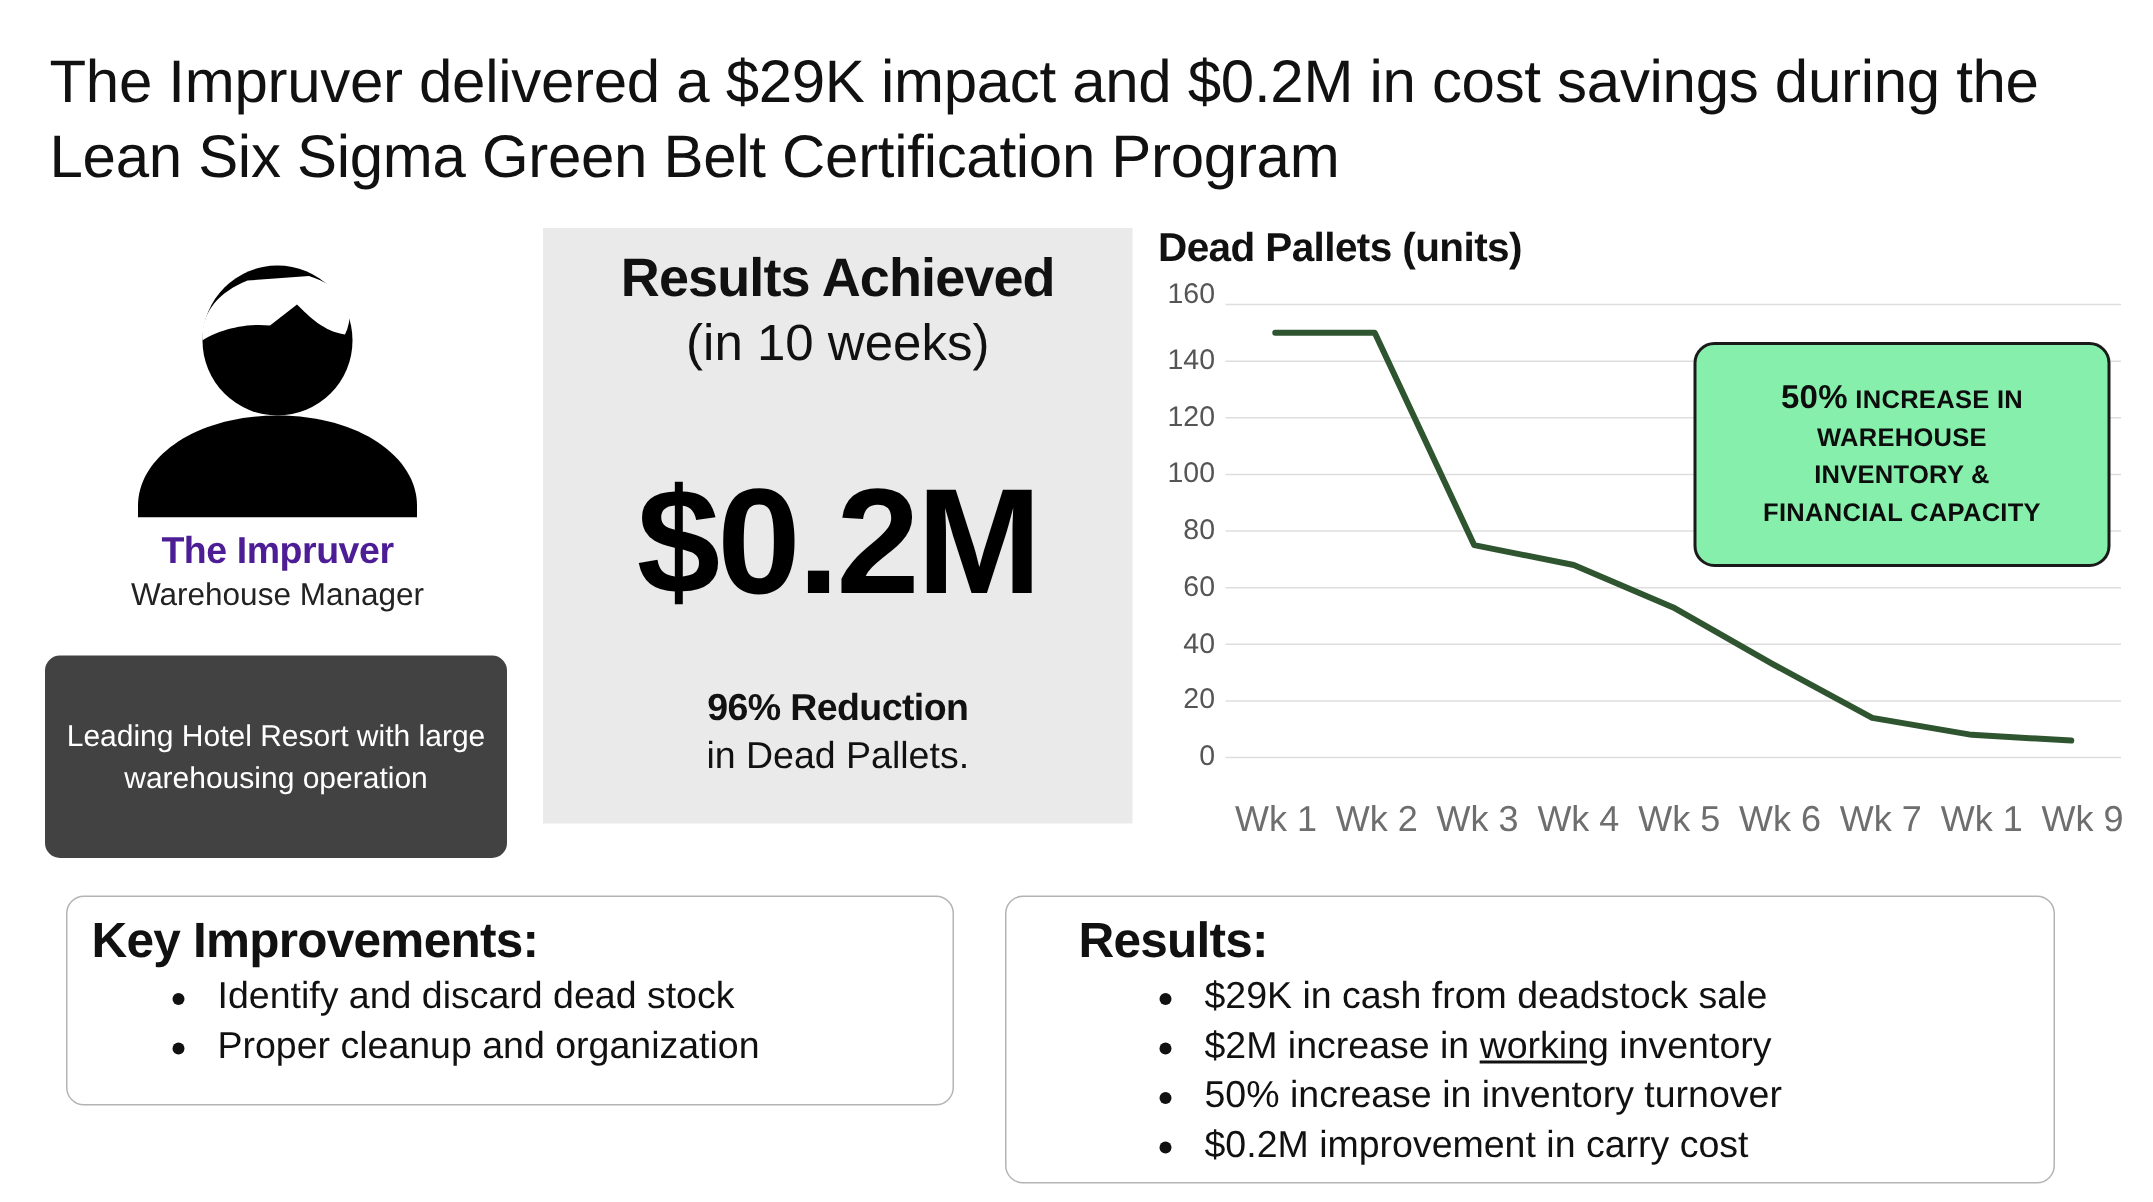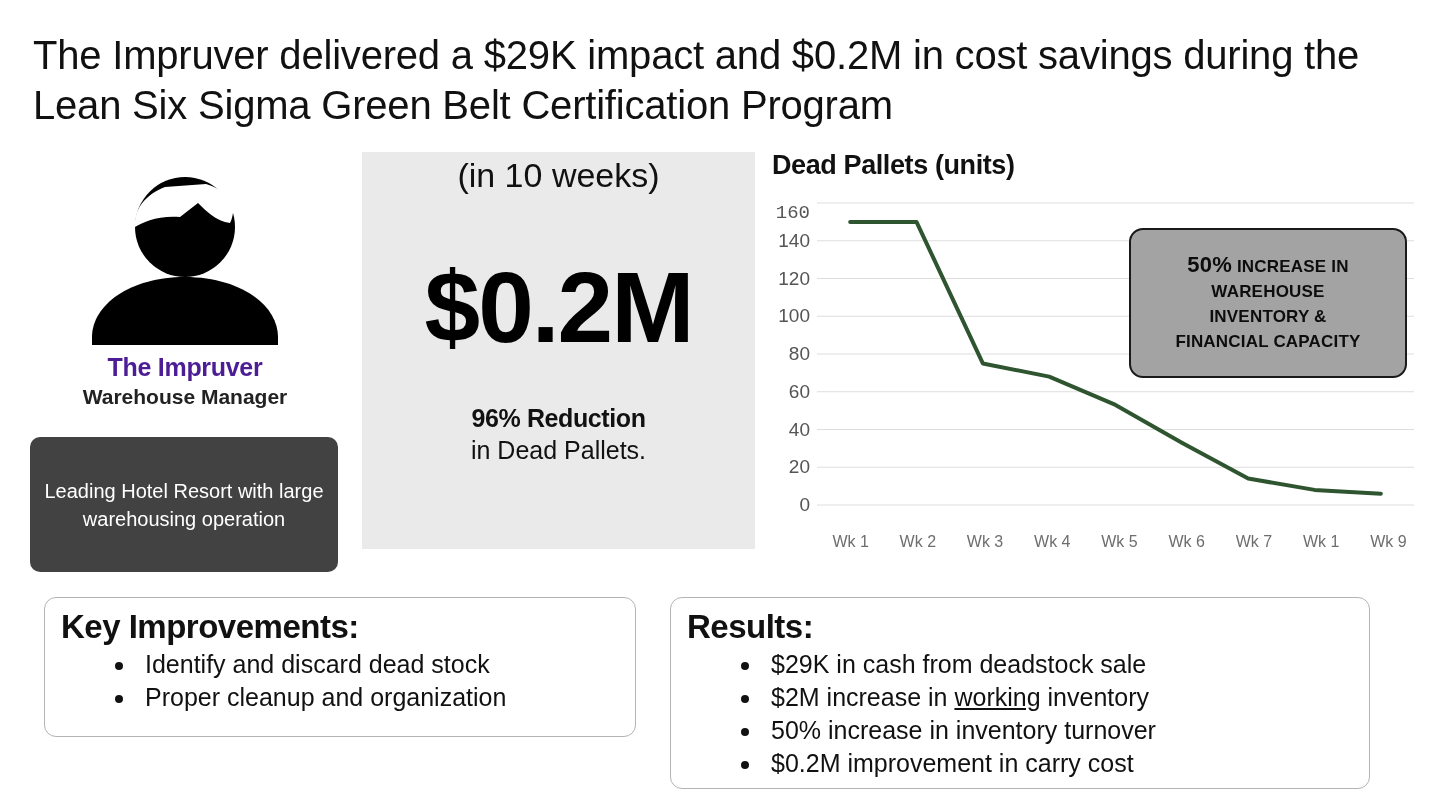--- a/index.html
+++ b/index.html
@@ -21,21 +21,21 @@
   }
 
   
   .persona{position:absolute;left:30px;top:165px;width:310px;}
   .avatar{width:310px;height:180px;display:block;}
   .persona-name{
     text-align:center;font-size:25px;font-weight:bold;color:#4c1d95;
     margin-top:8px;letter-spacing:-0.3px;
   }
   .persona-role{
-    text-align:center;font-size:21px;font-weight:700;color:#222;
+    text-align:center;font-size:21px;font-weight:400;color:#222;
     margin-top:3px;
   }
   .persona-box{
     position:absolute;left:30px;top:437px;width:308px;height:135px;
     background:#424242;border-radius:10px;
     display:flex;align-items:center;justify-content:center;
   }
   .persona-box-text{
     color:#ffffff;font-size:20px;line-height:28px;text-align:center;
     padding:0 14px;
@@ -67,43 +67,43 @@
   .ytick{
     position:absolute;right:0;font-size:19px;color:#555;
     text-align:right;width:46px;transform:translateY(-50%);
   }
   .ylabels{position:absolute;left:0;top:0;width:48px;height:340px;}
   .xlabels{
     position:absolute;left:55px;top:348px;width:605px;
     display:flex;
   }
   .xlabel{
-    flex:1;text-align:center;font-size:16px;color:#6e6e6e;
+    flex:1;text-align:center;font-size:24px;color:#6e6e6e;
   }
 
   
   .callout{
     position:absolute;left:1129px;top:228px;width:278px;height:150px;
-    background:#a3a3a3;border:2px solid #1a1a1a;border-radius:14px;
+    background:#86efac;border:2px solid #1a1a1a;border-radius:14px;
     display:flex;flex-direction:column;align-items:center;justify-content:center;
     box-sizing:border-box;
   }
   .callout-line{
     font-size:17px;font-weight:bold;color:#0d0d0d;text-align:center;
     line-height:25px;letter-spacing:0.2px;
   }
   .callout-line .big{font-size:22px;}
 
   
   .box{
     position:absolute;border:1.5px solid #b4b4b4;border-radius:12px;
     background:#ffffff;box-sizing:border-box;
   }
   .box-key{left:44px;top:597px;width:592px;height:140px;}
-  .box-res{left:670px;top:597px;width:700px;height:192px;}
+  .box-res{left:670px;top:597px;width:700px;height:192px;padding-left:32px;}
   .box-title{
     font-size:33px;font-weight:bold;color:#111;
     margin:10px 0 0 16px;letter-spacing:-0.5px;
   }
   ul.bullets{
     margin:2px 0 0 0;padding:0 0 0 62px;list-style:none;
   }
   ul.bullets li{
     font-size:25px;line-height:33px;color:#111;position:relative;
     padding-left:38px;
@@ -131,39 +131,40 @@
     </svg>
     <div class="persona-name">The Impruver</div>
     <div class="persona-role">Warehouse Manager</div>
   </div>
 
   <div class="persona-box">
     <div class="persona-box-text">Leading Hotel Resort with large warehousing operation</div>
   </div>
 
   <div class="results-panel">
+    <div class="rp-title">Results Achieved</div>
     <div class="rp-sub">(in 10 weeks)</div>
     <div class="rp-big">$0.2M</div>
     <div class="rp-foot1">96% Reduction</div>
     <div class="rp-foot2">in Dead Pallets.</div>
   </div>
 
   <div class="chart">
     <div class="chart-title">Dead Pallets (units)</div>
     <div class="chart-body">
       <div class="ylabels" id="ylabels">
           <div class="ytick" style="top: 320px;">0</div>
           <div class="ytick" style="top: 282.25px;">20</div>
           <div class="ytick" style="top: 244.5px;">40</div>
           <div class="ytick" style="top: 206.75px;">60</div>
           <div class="ytick" style="top: 169px;">80</div>
           <div class="ytick" style="top: 131.25px;">100</div>
           <div class="ytick" style="top: 93.5px;">120</div>
           <div class="ytick" style="top: 55.75px;">140</div>
-          <div class="ytick" style="top: 28px; font-family: Liberation Mono, monospace;">160</div>
+          <div class="ytick" style="top: 12px;">160</div>
         </div>
       <svg class="chart-svg" id="chart-svg" width="660" height="348">
           <line x1="55" x2="652" y1="320" y2="320" stroke="#dedede" stroke-width="1"></line>
           <line x1="55" x2="652" y1="282.25" y2="282.25" stroke="#dedede" stroke-width="1"></line>
           <line x1="55" x2="652" y1="244.5" y2="244.5" stroke="#dedede" stroke-width="1"></line>
           <line x1="55" x2="652" y1="206.75" y2="206.75" stroke="#dedede" stroke-width="1"></line>
           <line x1="55" x2="652" y1="169" y2="169" stroke="#dedede" stroke-width="1"></line>
           <line x1="55" x2="652" y1="131.25" y2="131.25" stroke="#dedede" stroke-width="1"></line>
           <line x1="55" x2="652" y1="93.5" y2="93.5" stroke="#dedede" stroke-width="1"></line>
           <line x1="55" x2="652" y1="55.75" y2="55.75" stroke="#dedede" stroke-width="1"></line>

